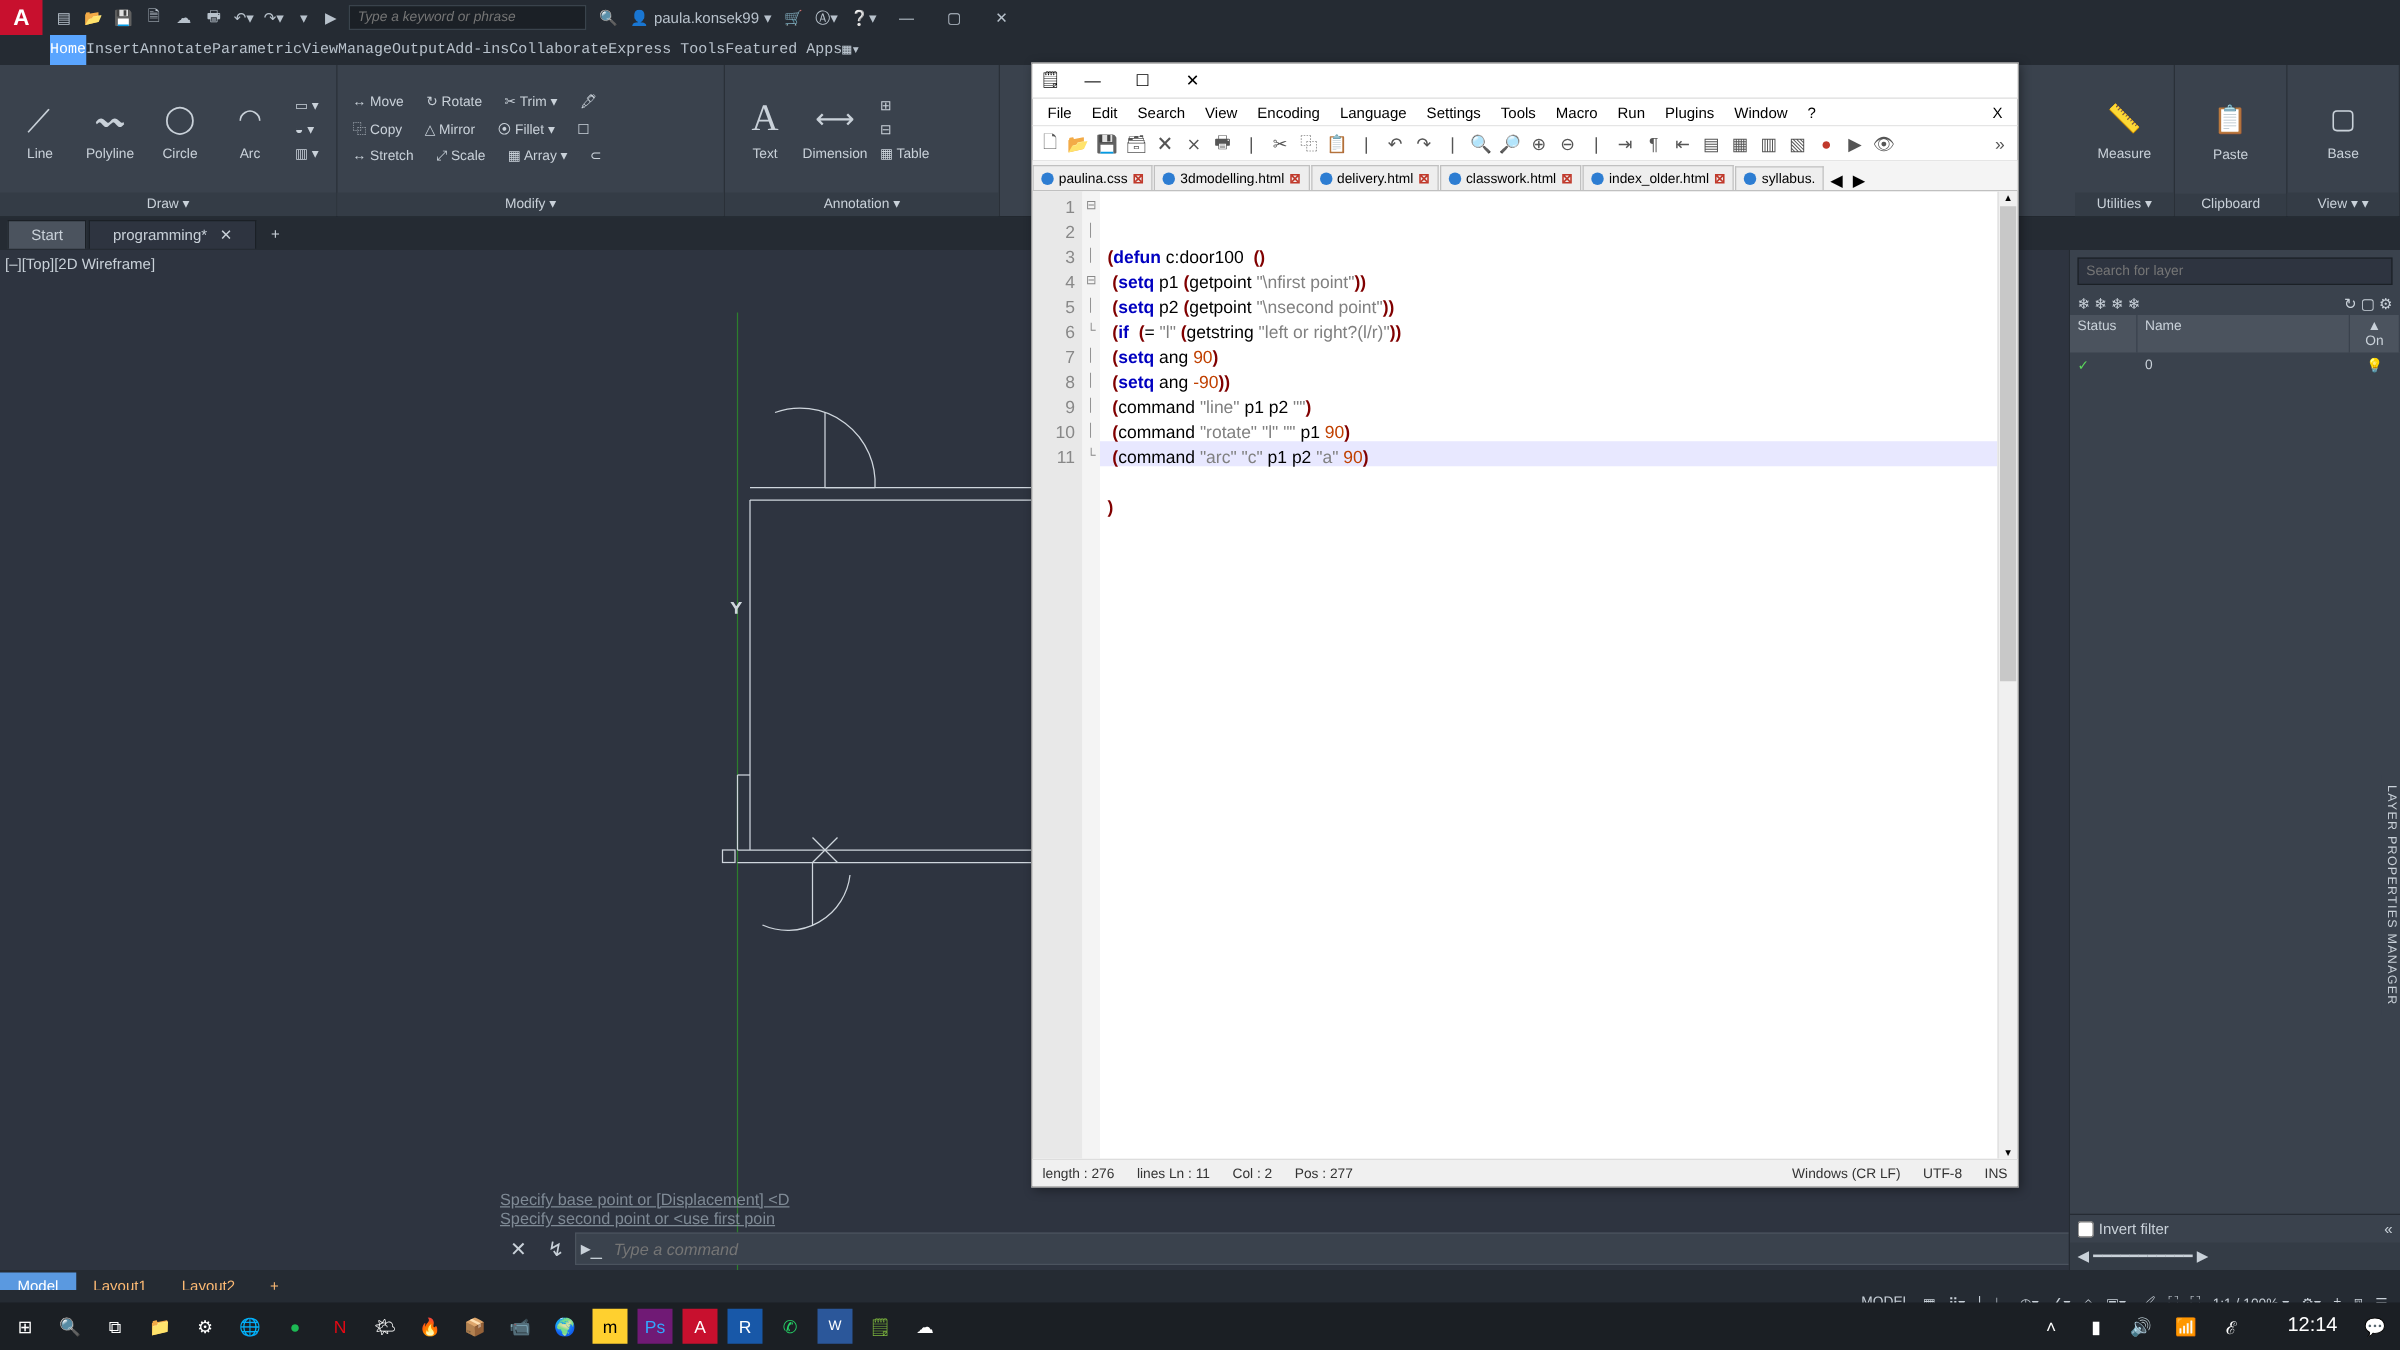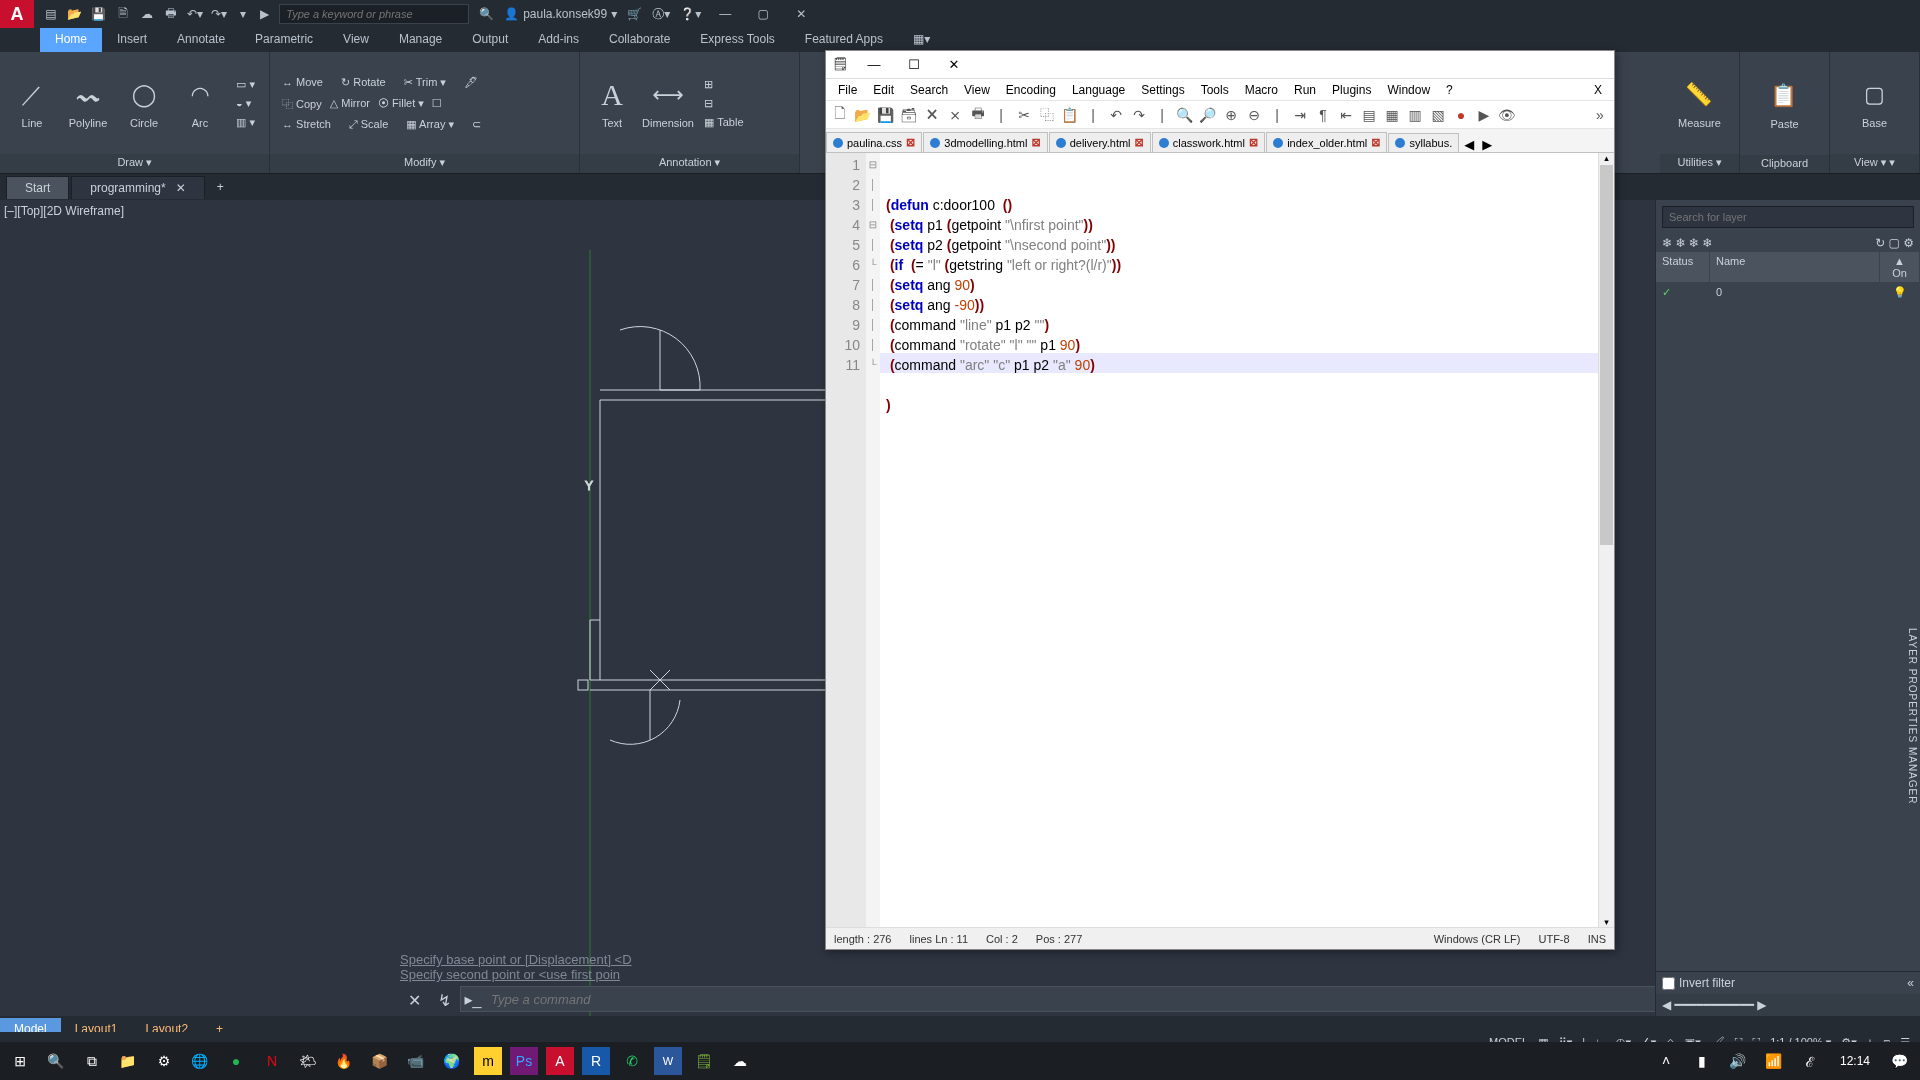--- a/index.html
+++ b/index.html
@@ -11,21 +11,21 @@
 .qat { display:flex; gap:6px; padding:0 8px; }
 .qat span { width:18px; height:18px; display:inline-flex;align-items:center;justify-content:center; color:#b8c2cc; cursor:pointer; }
 .title-center { flex:1; text-align:center; color:#7f8a95; }
 .title-center strong { color:#b8c2cc; font-weight:normal; }
 .title-right { display:flex; align-items:center; gap:10px; padding-right:6px; }
 .search-box { background:#1b2026; border:1px solid #3a434c; width:190px; height:20px; color:#7f8a95; font-style:italic; padding:0 6px; font-size:11px; }
 .sys-btn { width:28px; text-align:center; color:#b8c2cc; cursor:pointer; }
 
 
 .ribbon-tabs { height:24px; background:#252b33; display:flex; padding-left:40px; font-size:12px; color:#b8c2cc; }
-.ribbon-tabs div { padding:4px 15px; cursor:pointer; }
+.ribbon-tabs div { padding:4px 0; cursor:pointer;font-family:Liberation Mono, monospace; }
 .ribbon-tabs .active { background:#5aa5ff; color:#fff; }
 
 
 .ribbon { height:122px; background:#3a424d; display:flex; color:#c9d1d9; font-size:11px; border-bottom:1px solid #1b2026; position:relative; }
 .panel { border-right:1px solid #2a3038; display:flex; flex-direction:column; justify-content:space-between; }
 .panel-body { flex:1; display:flex; align-items:center; padding:4px 8px; gap:8px; }
 .panel-title { text-align:center; padding:2px 0 4px; color:#c9d1d9; background:#343c46; font-size:11px; }
 .big-btn { display:flex; flex-direction:column; align-items:center; gap:4px; width:48px; cursor:pointer; }
 .big-btn .ico { width:36px; height:36px; display:flex;align-items:center;justify-content:center; font-size:22px; }
 .col { display:flex; flex-direction:column; gap:4px; }
@@ -68,21 +68,21 @@
 
 
 .status-bar { position:absolute; left:0; right:0; bottom:28px; height:20px; background:#252b33; color:#c9d1d9; font-size:11px; display:flex; align-items:center; justify-content:flex-end; gap:6px; padding:0 8px; }
 .status-bar span { cursor:pointer; padding:0 2px; }
 .status-msg { position:absolute; right:10px; bottom:50px; color:#c9d1d9; font-size:11px; }
 
 
 .taskbar { position:absolute; left:0; right:0; bottom:0; height:38px; background:#1b1f24; display:flex; align-items:center; justify-content:space-between; padding:0 6px; }
 .task-left, .task-right { display:flex; align-items:center; gap:8px; }
 .task-ico { width:28px; height:28px; display:flex;align-items:center;justify-content:center; color:#fff; font-size:14px; cursor:pointer; }
-.clock { color:#fff; font-size:12px; padding:0 8px; }
+.clock { color:#fff; font-size:16px; padding:0 8px;margin-left:15px; }
 
 
 .npp { position:absolute; left:825px; top:50px; width:790px; height:900px; background:#fff; border:1px solid #888; box-shadow:2px 2px 8px rgba(0,0,0,.4); display:flex; flex-direction:column; font-size:13px; }
 .npp-title { height:28px; background:#fff; display:flex; align-items:center; padding:0 6px; border-bottom:1px solid #ddd; }
 .npp-title .ico { width:18px; height:18px; margin-right:4px; }
 .npp-title .txt { flex:1; font-size:12px; white-space:nowrap; overflow:hidden; }
 .npp-title .wbtn { width:40px; text-align:center; cursor:pointer; font-size:13px; }
 .npp-menu { height:22px; display:flex; gap:0; font-size:12px; padding:0 4px; align-items:center; border-bottom:1px solid #e5e5e5; }
 .npp-menu span { padding:2px 8px; cursor:pointer; }
 .npp-tool { height:28px; display:flex; align-items:center; gap:3px; padding:0 4px; border-bottom:1px solid #e5e5e5; }
@@ -183,21 +183,21 @@
 
   <div class="panel" style="width:310px;">
     <div class="panel-body">
         <div class="col" style="gap:6px;">
       <div style="display:flex;gap:10px;">
         <span class="row-btn">↔ Move</span>
         <span class="row-btn">↻ Rotate</span>
         <span class="row-btn">✂ Trim ▾</span>
         <span class="row-btn">🖋</span>
       </div>
-      <div style="display:flex;">
+      <div style="display:flex;gap:10px;">
         <span class="row-btn">⿻ Copy</span>
         <span class="row-btn">△ Mirror</span>
         <span class="row-btn">⦿ Fillet ▾</span>
         <span class="row-btn">☐</span>
       </div>
       <div style="display:flex;gap:10px;">
         <span class="row-btn">↔ Stretch</span>
         <span class="row-btn">⤢ Scale</span>
         <span class="row-btn">▦ Array ▾</span>
         <span class="row-btn">⊂</span>

